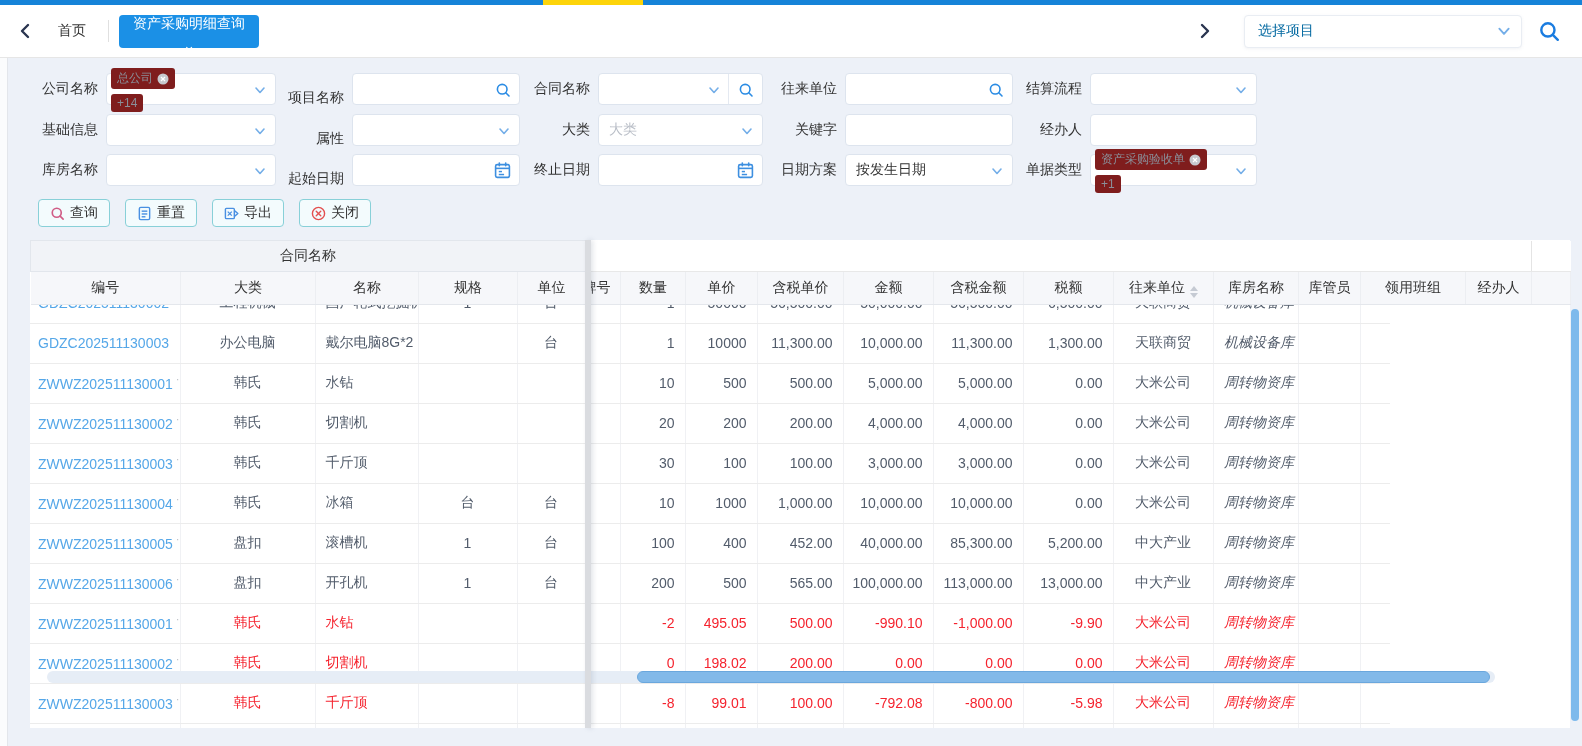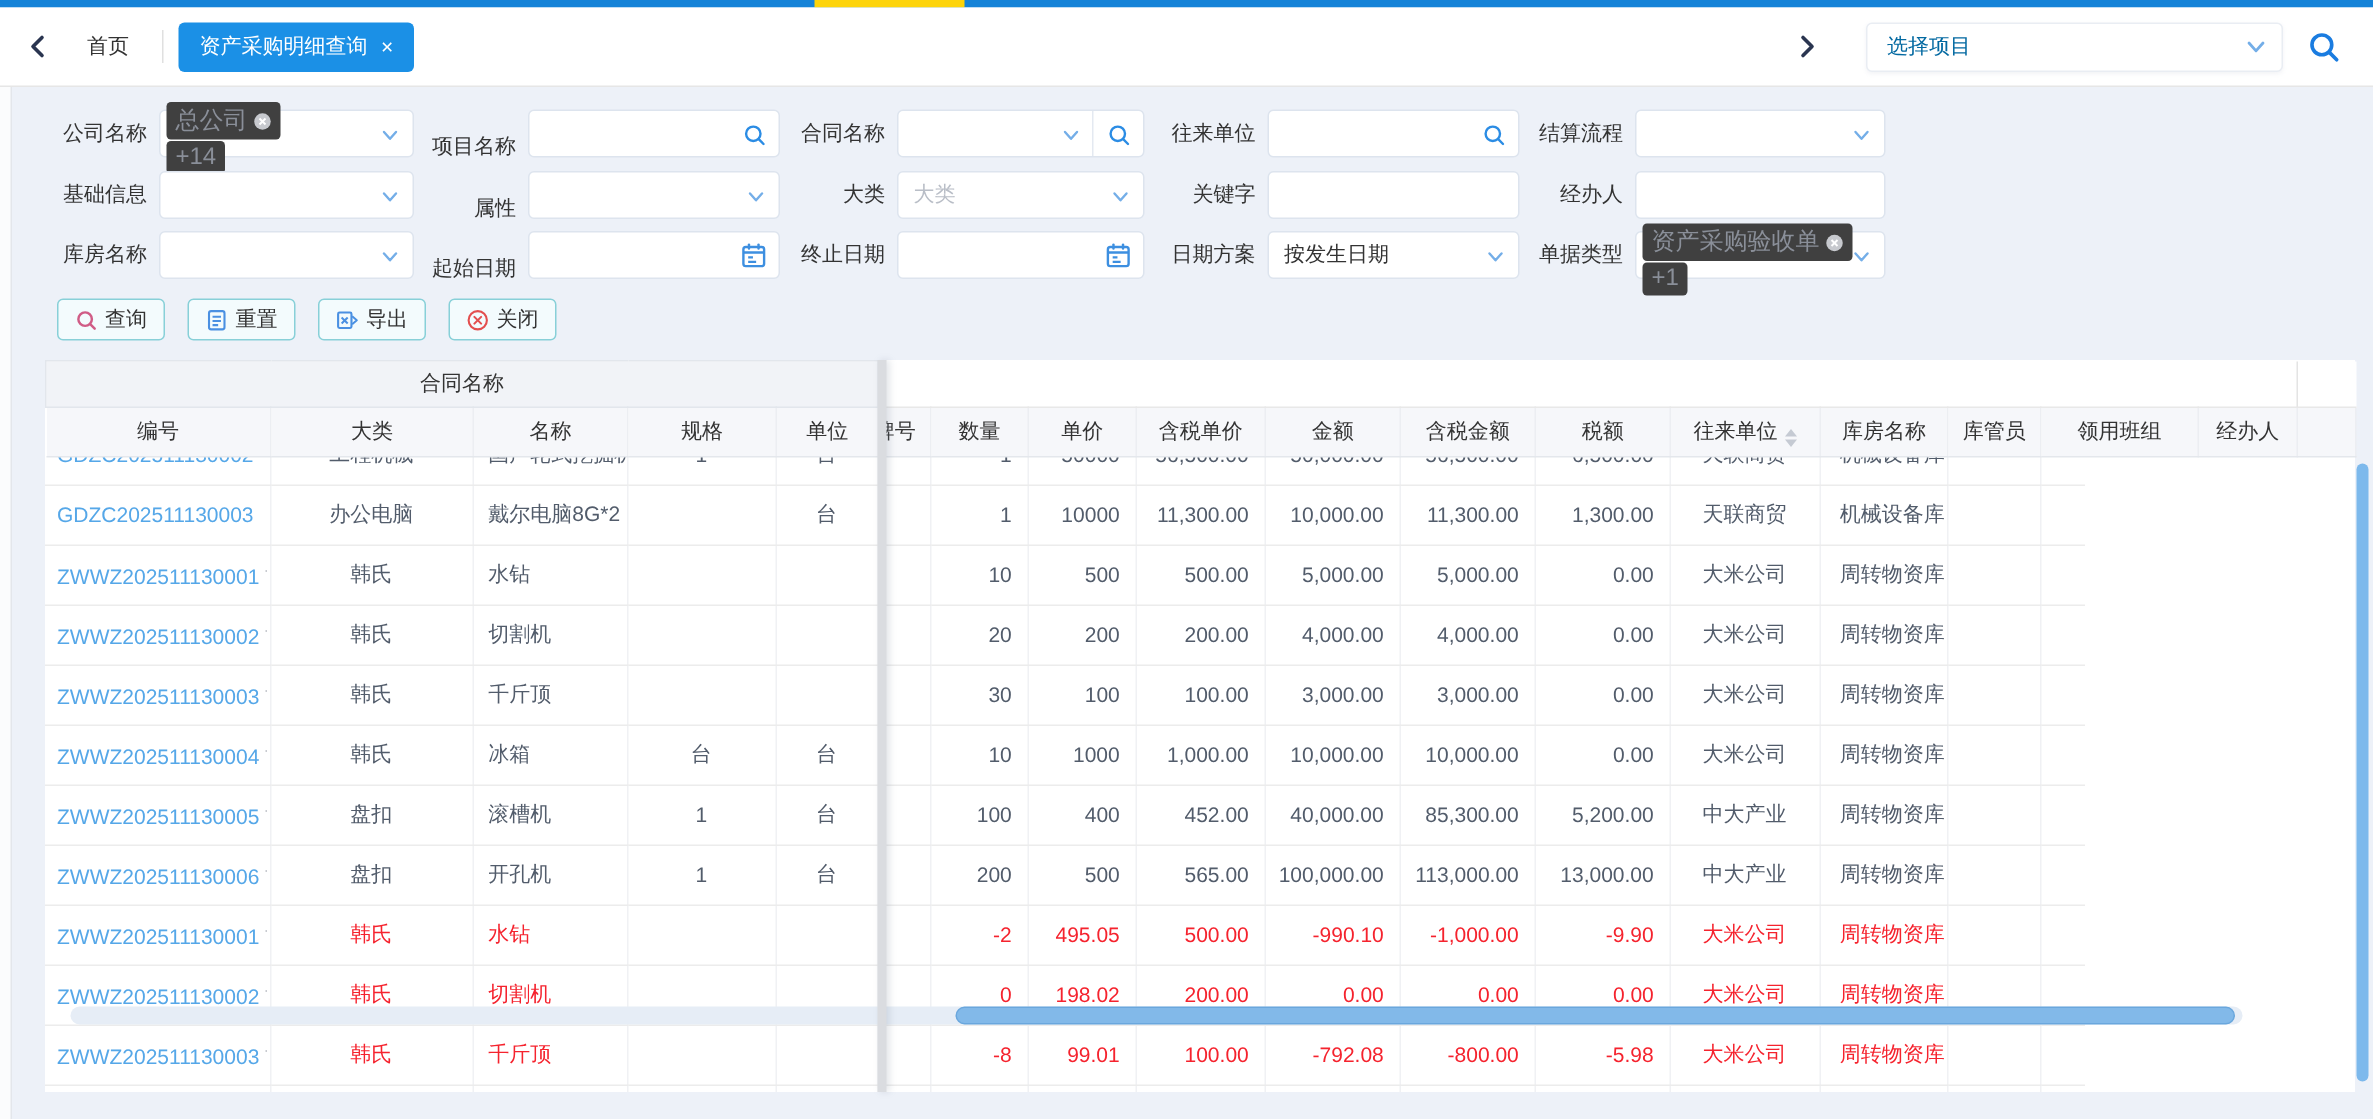--- a/index.html
+++ b/index.html
@@ -8,21 +8,21 @@
 
   
   .topstrip{position:absolute;left:0;top:0;width:1582px;height:5px;background:#1583d8;}
   .topstrip .yellow{position:absolute;left:543px;top:0;width:100px;height:5px;background:#fdd40a;}
 
   
   .tabbar{position:absolute;left:0;top:5px;width:1582px;height:53px;background:#fff;border-bottom:1px solid #e6e6e6;display:flex;align-items:center;box-sizing:border-box;}
   .back-chevron{margin-left:18px;display:flex;align-items:center;cursor:pointer;}
   .tab-home{margin-left:26px;color:#333;cursor:pointer;}
   .tab-sep{width:1px;height:22px;background:#e0e0e0;margin-left:22px;}
-  .tab-active{margin-left:10px;height:33px;background:#1b90e6;border-radius:4px;color:#fff;display:flex;align-items:center;padding:0 14px;gap:9px;cursor:pointer;}
+  .tab-active{margin-left:10px;height:33px;background:#1b90e6;border-radius:4px;color:#fff;display:flex;align-items:center;padding:0 14px;gap:9px;cursor:pointer;flex-direction:column;}
   .tab-close{font-size:14px;cursor:pointer;}
   .tab-spacer{flex:1;}
   .fwd-chevron{display:flex;align-items:center;cursor:pointer;margin-right:32px;}
   .project-select{width:278px;height:33px;background:#fff;border:1px solid #e9edf3;border-radius:4px;box-shadow:0 1px 3px rgba(150,160,180,.12);display:flex;align-items:center;padding:0 10px 0 13px;box-sizing:border-box;margin-right:16px;cursor:pointer;}
   .project-select .ph{color:#0369a1;flex:1;}
   .topbar-search{margin-right:22px;display:flex;align-items:center;cursor:pointer;}
 
   
   .left-sliver{position:absolute;left:0;top:58px;bottom:0;width:8px;background:#fbfcfd;border-right:1px solid #e3e6eb;box-sizing:border-box;}
   .main{position:absolute;left:8px;top:58px;right:0;bottom:0;background:#edf1f8;}
@@ -34,21 +34,21 @@
   .fctrl{position:relative;height:32px;background:#fff;border:1px solid #dde4ee;border-radius:4px;box-sizing:border-box;display:flex;align-items:center;cursor:pointer;}
   .f1{width:170px;} .f2{width:168px;} .f3{width:165px;} .f4{width:168px;} .f5{width:167px;}
   .fctrl .chev{position:absolute;right:9px;top:10px;}
   .fctrl .mag{position:absolute;right:8px;top:8px;}
   .fctrl .cal{position:absolute;right:8px;top:7px;}
   .fctrl .val{padding-left:10px;color:#333;}
   .fctrl .phv{padding-left:10px;color:#b9bec7;}
   .combo-divider{position:absolute;right:33px;top:0;width:1px;height:30px;background:#e4e9f1;}
   .combo-mag{position:absolute;right:8px;top:8px;}
   .combo-chev{position:absolute;right:42px;top:10px;}
-  .tag{position:absolute;background:#404040;border-radius:3px;color:#8a8f99;font-size:16px;display:inline-flex;align-items:center;gap:4px;padding:2px 6px;white-space:nowrap;}
+  .tag{position:absolute;background:#7f1d1d;border-radius:3px;color:#8a8f99;font-size:12px;display:inline-flex;align-items:center;gap:4px;padding:2px 6px;white-space:nowrap;}
   .tag-top{left:4px;top:-6px;}
   .tag-more{left:4px;top:20px;padding:2px 6px;}
   .overflow-ok{overflow:visible;}
 
   
   .toolbar{position:absolute;left:30px;top:141px;display:flex;gap:15px;}
   .btn{height:28px;border:1px solid #88d0d8;border-radius:4px;background:#f3fbfd;display:inline-flex;align-items:center;gap:5px;padding:0 11px;font-size:14px;color:#333;cursor:pointer;font-family:inherit;}
 
   
   .table-card{position:absolute;left:22px;top:182px;width:1540px;height:488px;background:#fff;border:0;}
@@ -70,21 +70,21 @@
   .body-tbl td{height:40px;box-sizing:border-box;border-bottom:1px solid #ececec;border-right:1px solid #f0f1f4;color:#525c6b;white-space:nowrap;overflow:hidden;font-size:14px;vertical-align:middle;}
   .id-link{color:#55a7e8;cursor:pointer;}
   .mark{color:#b5b8bf;font-size:10px;margin-left:3px;vertical-align:6px;}
   .neg td{color:#f5232e;}
   .neg .id-link{color:#55a7e8;}
   .col-id{text-align:left;padding-left:8px;}
   .col-name{text-align:left;padding-left:10px;}
   .col-category,.col-spec,.col-unit,.col-brand,.col-counterparty,.col-keeper,.col-team{text-align:center;}
   .col-qty,.col-price,.col-price_tax,.col-amount,.col-amount_tax,.col-tax{text-align:right;padding-right:10px;}
   .col-handler{text-align:right;padding-right:12px;}
-  .col-warehouse{text-align:right;padding-left:8px;}
+  .col-warehouse{text-align:center;padding-left:8px;font-style:italic;}
 
   .freeze-divider{position:absolute;left:555px;top:0;bottom:0;width:6px;background:#dadce0;box-shadow:2px 0 5px rgba(120,130,150,.22);z-index:6;}
 
   
   .vscroll-thumb{position:absolute;left:1571px;top:309px;width:8px;height:412px;background:#7db9ec;border-radius:4px;z-index:9;cursor:pointer;}
   .hscroll-track{position:absolute;left:47px;top:671px;width:1448px;height:12px;background:#e6edf6;border-radius:6px;}
   .hscroll-thumb{position:absolute;left:637px;top:671px;width:853px;height:12px;background:#82b9e9;border:1px solid #6aa7dd;box-sizing:border-box;border-radius:6px;cursor:pointer;z-index:3;}
 </style>
 </head>
 <body>

